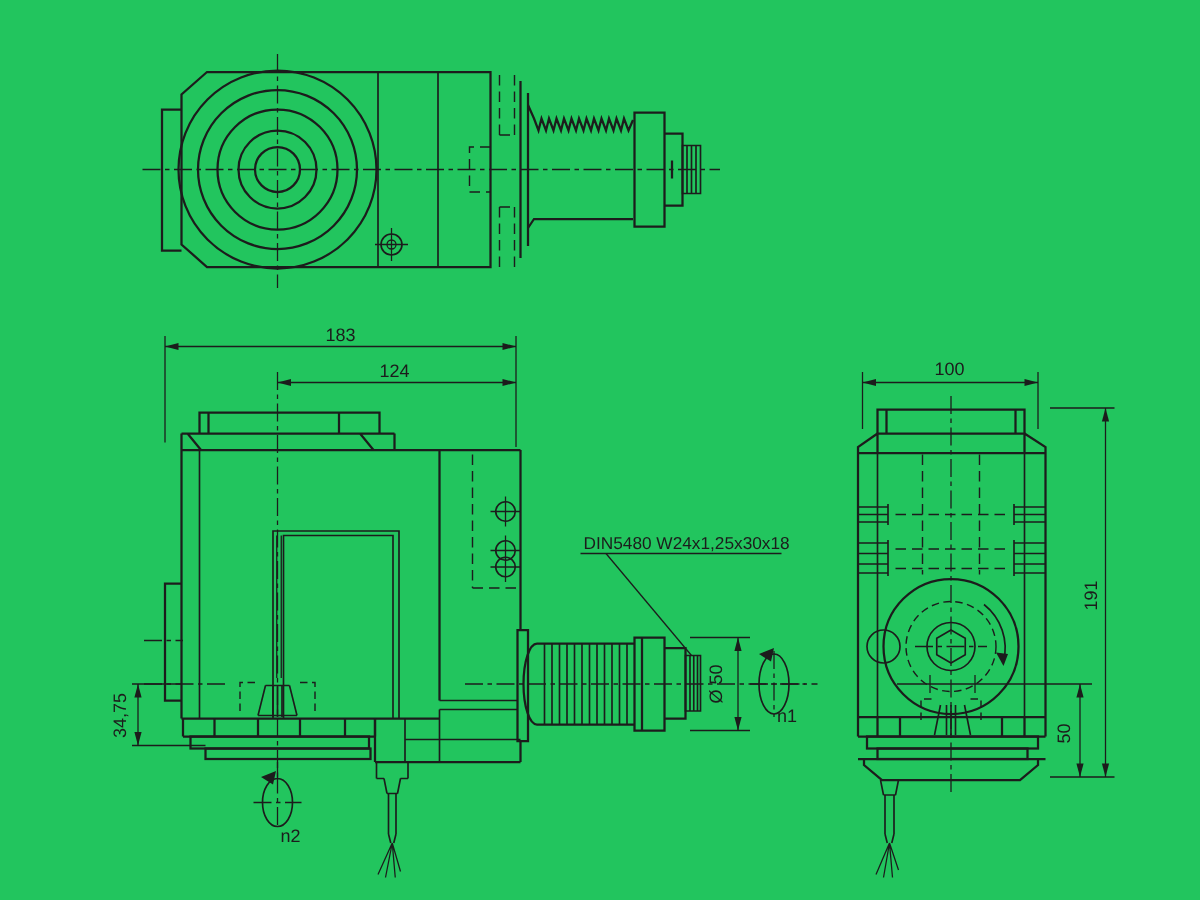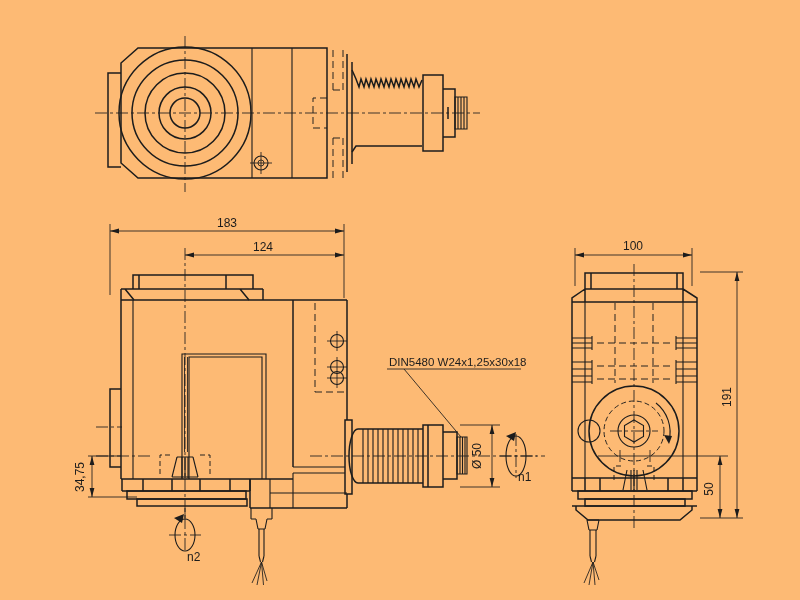--- a/index.html
+++ b/index.html
@@ -1,17 +1,17 @@
 <!DOCTYPE html>
 <html><head>
 <meta charset="utf-8">
 <title>Technical Drawing</title>
 <style>
   html,body{margin:0;padding:0;background:#e9e9e9;font-family:"Liberation Sans",sans-serif;}
-  .stage{position:relative;width:800px;height:600px;background:#fdba74;overflow:hidden;margin:0 auto;}
+  .stage{position:relative;width:800px;height:600px;background:#22c55e;overflow:hidden;margin:0 auto;}
   svg{position:absolute;left:0;top:0;}
   svg text{font-family:"Liberation Sans",sans-serif;fill:#1c1c1c;}
   .dim-text{font-size:12px;}
   .label-text{font-size:11.5px;}
   .ln-thick{stroke:#1c1c1c;stroke-width:1.5;fill:none;}
   .ln-med{stroke:#1c1c1c;stroke-width:1.1;fill:none;}
   .ln-thin{stroke:#1c1c1c;stroke-width:0.85;fill:none;}
   .ln-center{stroke:#1c1c1c;stroke-width:0.85;fill:none;stroke-dasharray:12 3 3 3;}
   .ln-hidden{stroke:#1c1c1c;stroke-width:0.95;fill:none;stroke-dasharray:7 4;}
   .ln-hidden2{stroke:#1c1c1c;stroke-width:0.95;fill:none;stroke-dasharray:5 3;}

